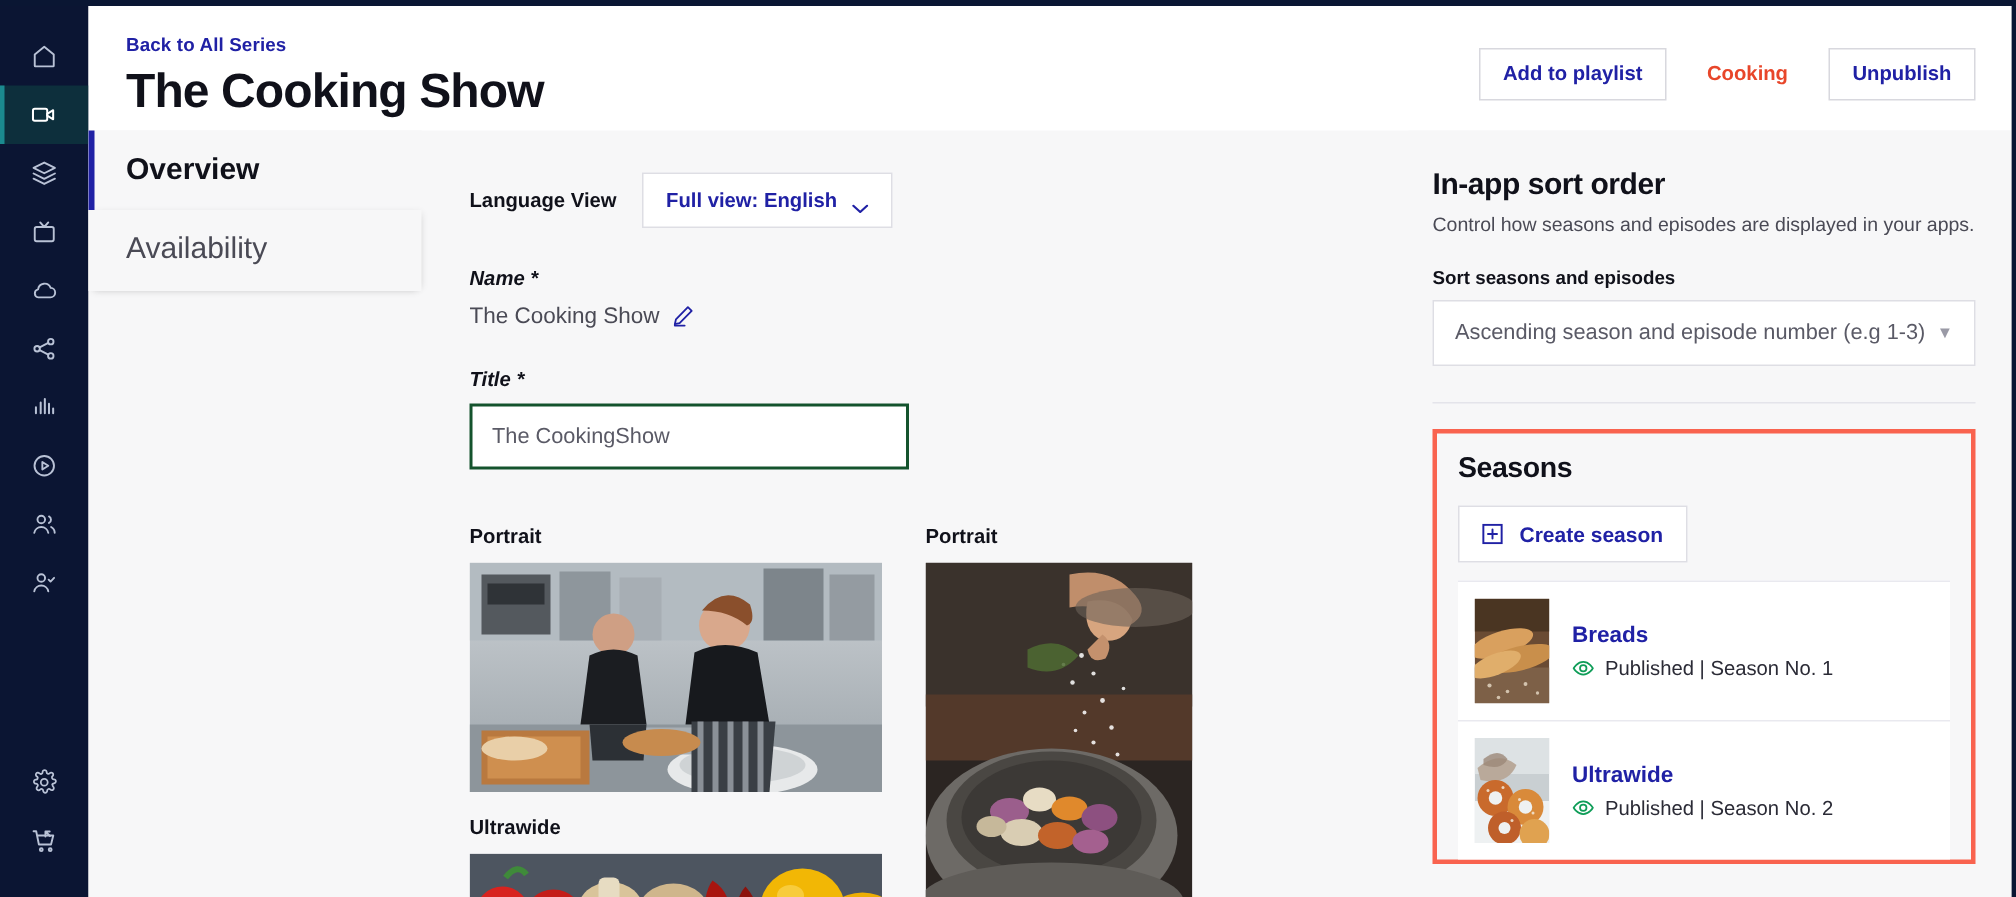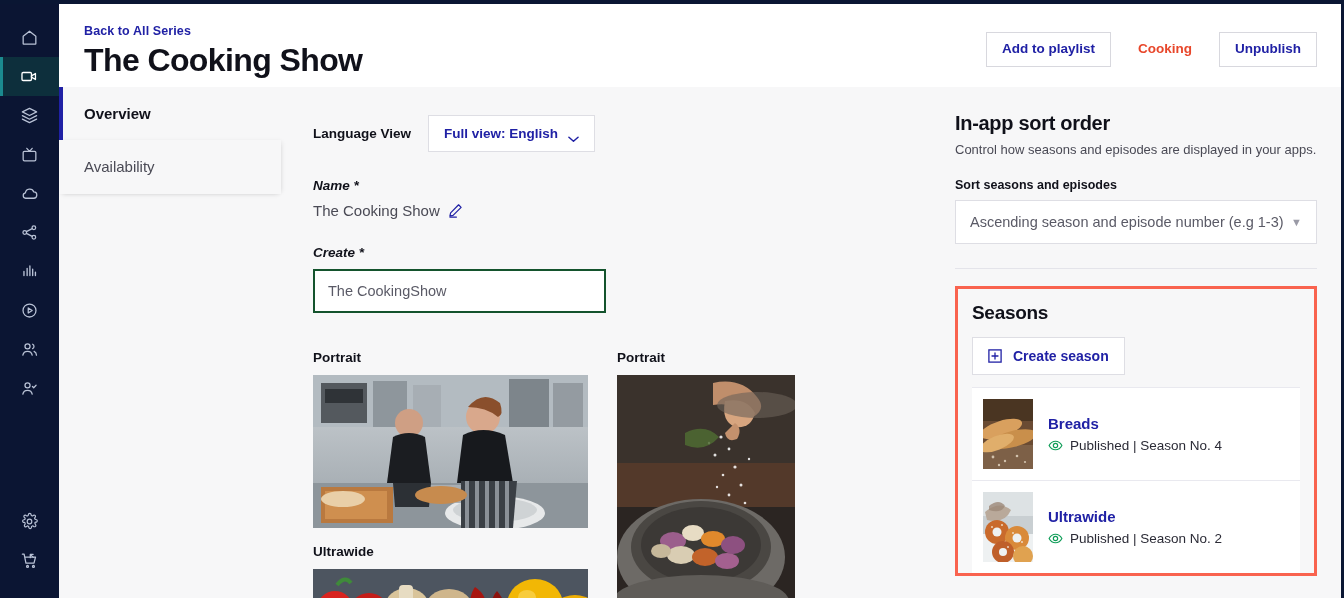--- a/index.html
+++ b/index.html
@@ -63,21 +63,21 @@
   }
   .btn.ghost { border-color: transparent; background: transparent; color: #e8462a; }
 
   
   .tabcol {
     position: absolute; left: 59px; top: 83px; width: 222px; bottom: 0;
     background: #f7f7f8;
   }
   .tab {
     position: relative; height: 53px; display: flex; align-items: center;
-    padding-left: 25px; font-size: 15px; color: #4a4a55; cursor: pointer;
+    padding-left: 25px; font-size: 20px; color: #4a4a55; cursor: pointer;
   }
   .tab.active { color: #10111a; font-weight: bold; background: #f7f7f8; }
   .tab.active::before {
     content: ""; position: absolute; left: 0; top: 0; bottom: 0; width: 4px;
     background: #2021a5;
   }
   .tab-panel {
     position: absolute; left: 0; top: 53px; width: 222px; height: 54px;
     background: #f7f7f8;
     box-shadow: 2px 0 5px -2px rgba(0,0,0,.13), 0 3px 5px -3px rgba(0,0,0,.13);
@@ -322,21 +322,21 @@
     <div class="name-value">
       <span>The Cooking Show</span>
       <span class="pencil">
         <svg viewBox="0 0 16 16" fill="none" stroke="#2021a5" stroke-width="1.3" stroke-linecap="round" stroke-linejoin="round">
           <path d="M11.3 1.9 14 4.6 5.4 13.2 2 14l.8-3.4z"></path>
             <path d="M2 15h7"></path>
         </svg>
       </span>
     </div>
 
-    <div class="field-label">Create *</div>
+    <div class="field-label">Title *</div>
     <input class="text-input" type="text" value="The CookingShow" style="">
 
     <div class="img-grid">
 
       <div class="img-col-left">
         <div class="img-head">Portrait</div>
         <div class="thumb landscape">
           <svg viewBox="0 0 275 153" preserveAspectRatio="xMidYMid slice">
             <defs>
               <linearGradient id="kg" x1="0" y1="0" x2="0" y2="1">
@@ -487,21 +487,21 @@
           </div>
           <div>
             <div class="season-name">Breads</div>
             <div class="season-meta">
               <span class="eye">
                 <svg viewBox="0 0 16 16" fill="none" stroke="#0f9d58" stroke-width="1.25">
                   <path d="M1.2 8S3.6 3.5 8 3.5 14.8 8 14.8 8 12.4 12.5 8 12.5 1.2 8 1.2 8z"></path>
                   <circle cx="8" cy="8" r="2.3"></circle>
                 </svg>
               </span>
-              <span>Published | Season No. 4</span>
+              <span>Published | Season No. 1</span>
             </div>
           </div>
         </div>
 
         <div class="season-row">
           <div class="season-thumb">
             <svg viewBox="0 0 50 70" preserveAspectRatio="xMidYMid slice">
               <rect width="50" height="70" fill="#c9cfd2"></rect>
               <rect x="0" y="0" width="50" height="24" fill="#dde2e4"></rect>
               <rect x="0" y="42" width="50" height="28" fill="#eef1f2"></rect>

